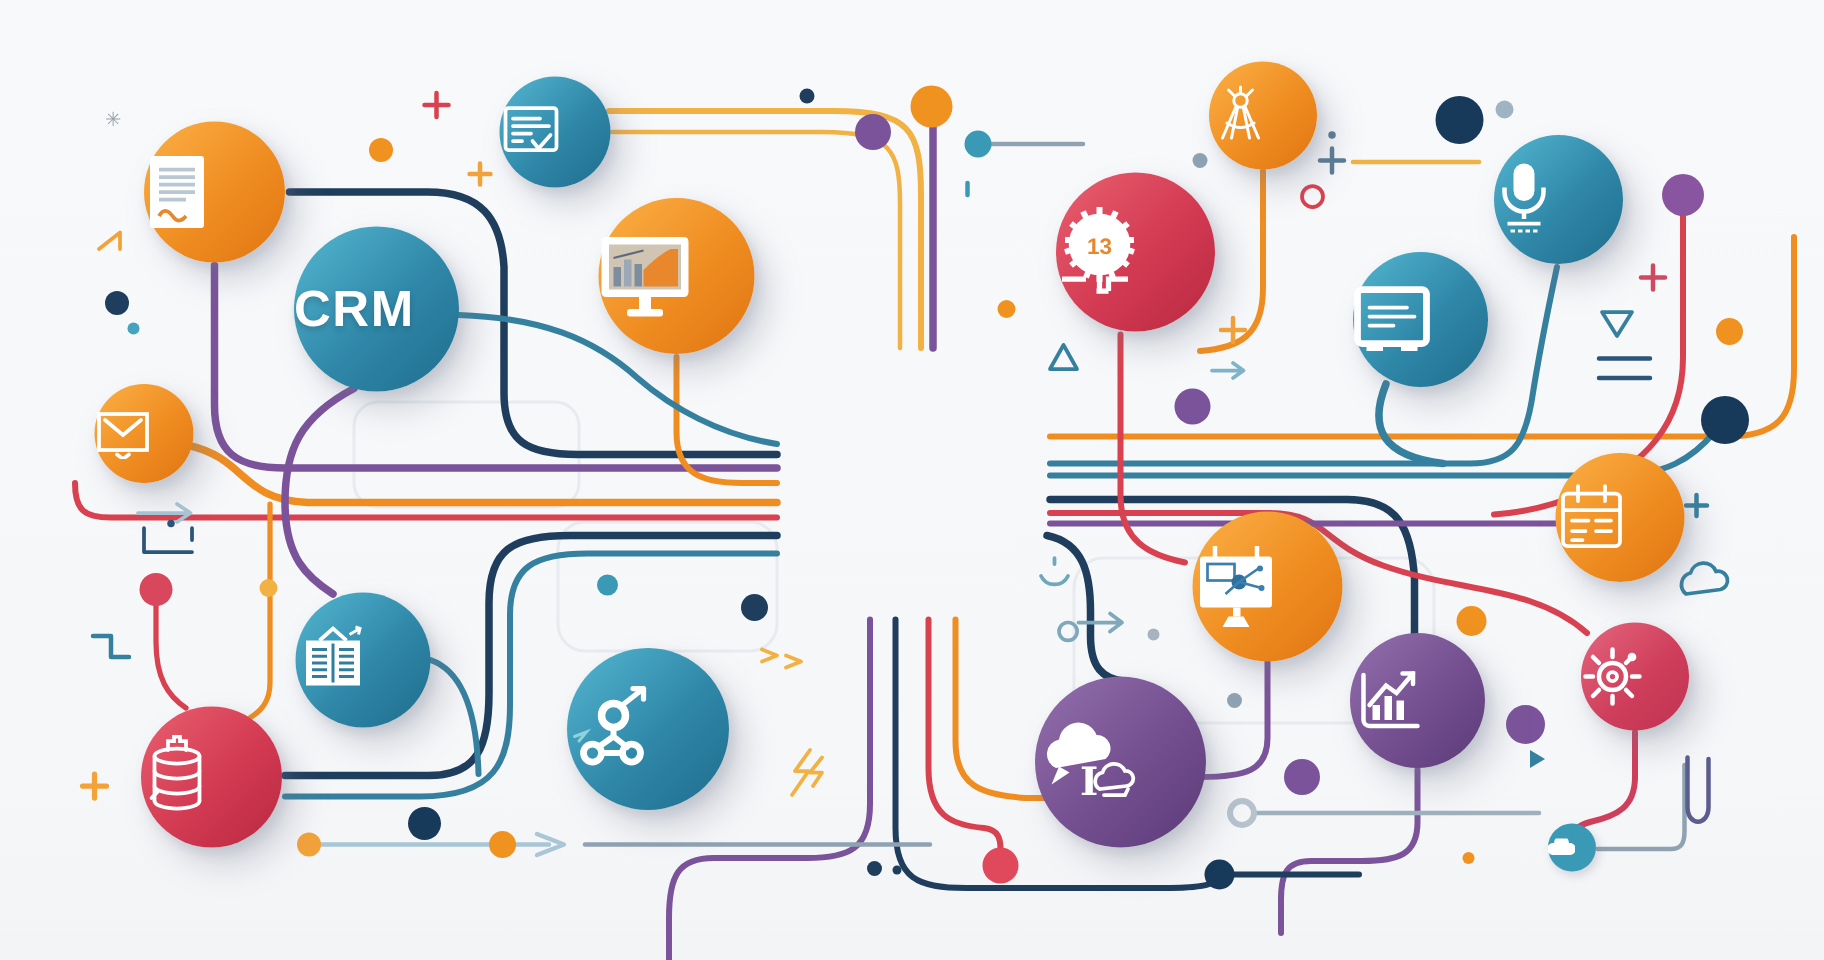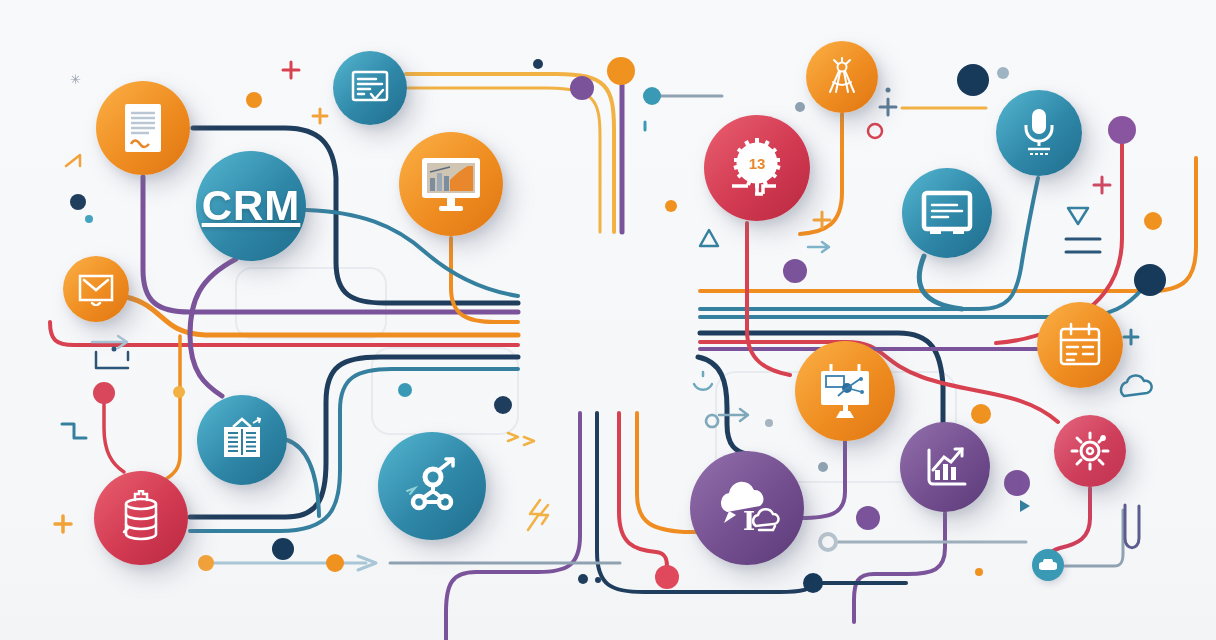--- a/index.html
+++ b/index.html
@@ -1,31 +1,31 @@
 <!DOCTYPE html>
 <html><head>
 <meta charset="utf-8">
 <style>
   html,body{margin:0;padding:0;}
   body{font-family:"Liberation Sans", sans-serif;background:#eef0f3;}
   .canvas{position:relative;width:1216px;height:640px;overflow:hidden;
           background:linear-gradient(180deg,#f8f9fb 0%,#f6f7f9 78%,#f3f4f6 100%);}
   svg.netlines{position:absolute;left:0;top:0;z-index:1;}
-  .node{position:absolute;border-radius:50%;display:flex;align-items:center;justify-content:center;
+  .node{position:absolute;border-radius:50%;display:flex;align-items:center;
         z-index:2;box-shadow:10px 12px 22px rgba(110,120,140,.28), 3px 4px 8px rgba(110,120,140,.18);}
   .node svg{display:block;}
   .n-orange {background:linear-gradient(135deg,#f9ab41 8%,#ef8d21 55%,#e07512 100%);}
   .n-teal   {background:linear-gradient(135deg,#4fb0cb 8%,#2f87a8 55%,#1f6d8d 100%);}
   .n-red    {background:linear-gradient(135deg,#e65a6b 8%,#d23a52 55%,#b82940 100%);}
   .n-purple {background:linear-gradient(135deg,#8e6ba8 8%,#744f90 55%,#5b3a77 100%);}
   .n-pink   {background:linear-gradient(135deg,#e26079 8%,#cf3f5c 55%,#c03250 100%);}
   .n-hub    {background:radial-gradient(circle at 36% 28%,#2e7ba1 0%,#1d628a 45%,#154d70 80%,#114363 100%);}
   .lbl{color:#fff;font-weight:bold;letter-spacing:1px;line-height:1;text-shadow:0 2px 4px rgba(0,0,0,.18);}
   .lbl-hub{font-size:46px;letter-spacing:2px;}
-  .lbl-crm{font-size:42px;text-decoration:underline;}
+  .lbl-crm{font-size:34px;}
 </style>
 </head>
 <body>
 
 <div class="canvas">
 
   <svg class="netlines" width="1216" height="640" viewBox="0 0 1216 640" fill="none" stroke-linecap="round" stroke-linejoin="round">
 
     <g stroke="#e7ebef" stroke-width="2">
       <rect x="372" y="348" width="146" height="86" rx="18"></rect>

